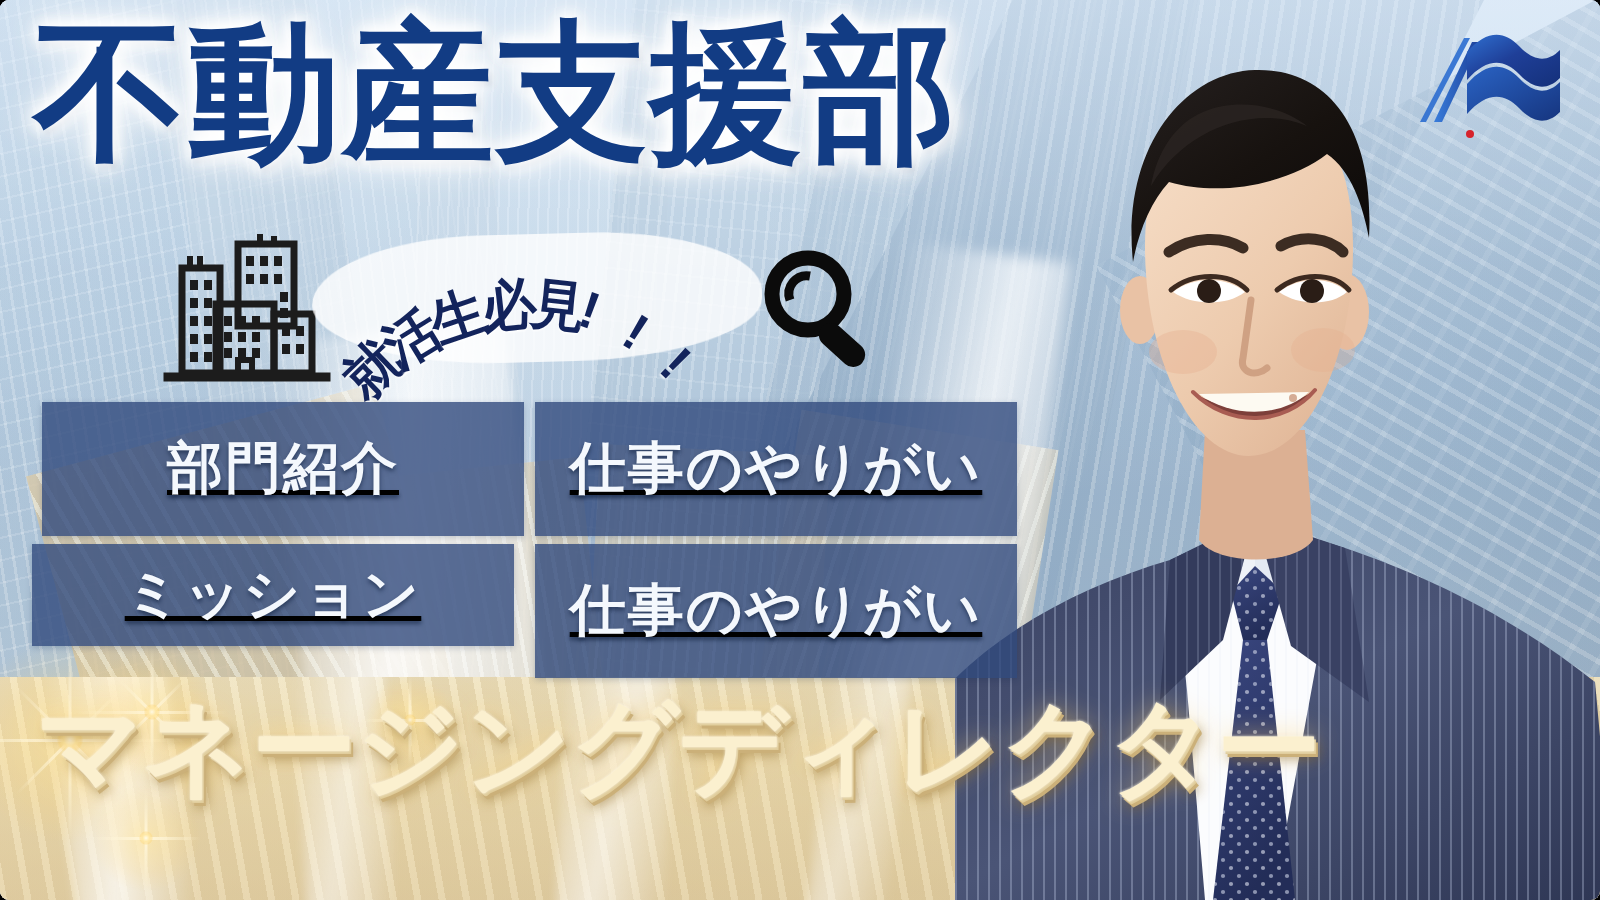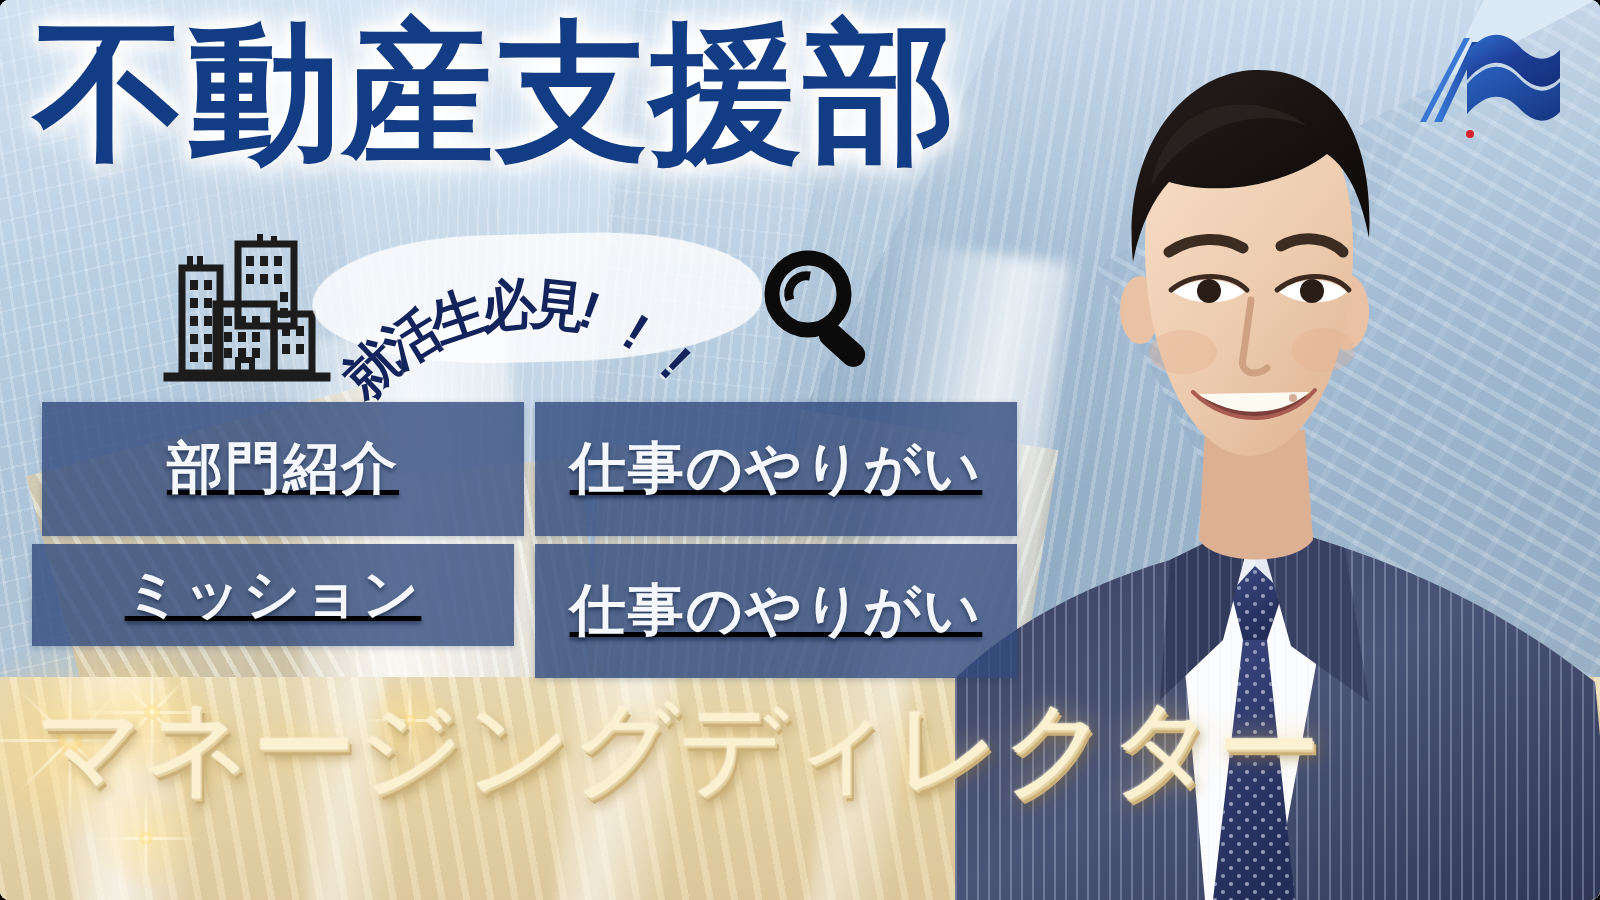--- a/index.html
+++ b/index.html
@@ -237,21 +237,21 @@
   }
   #mb0{left:42px;  top:402px;width:482px;height:134px;}
   #mb1{left:535px; top:402px;width:482px;height:134px;}
   #mb2{left:32px;  top:544px;width:482px;height:102px;}
   #mb3{left:535px; top:544px;width:482px;height:134px;}
 
   
   .gold-head{
     position:absolute;left:36px;top:694px;
     font-size:106px;line-height:1;
-    font-weight:normal;
+    font-weight:bold;
     letter-spacing:-1px;
     color:#fbf0cf;
     white-space:nowrap;
     text-shadow:
       0 0 3px #fffaec,
       2px 3px 0 #e0cc9a,
       4px 6px 0 #cbb079,
       5px 8px 12px rgba(120,86,26,.45),
       0 0 28px rgba(255,214,122,.65);
   }

